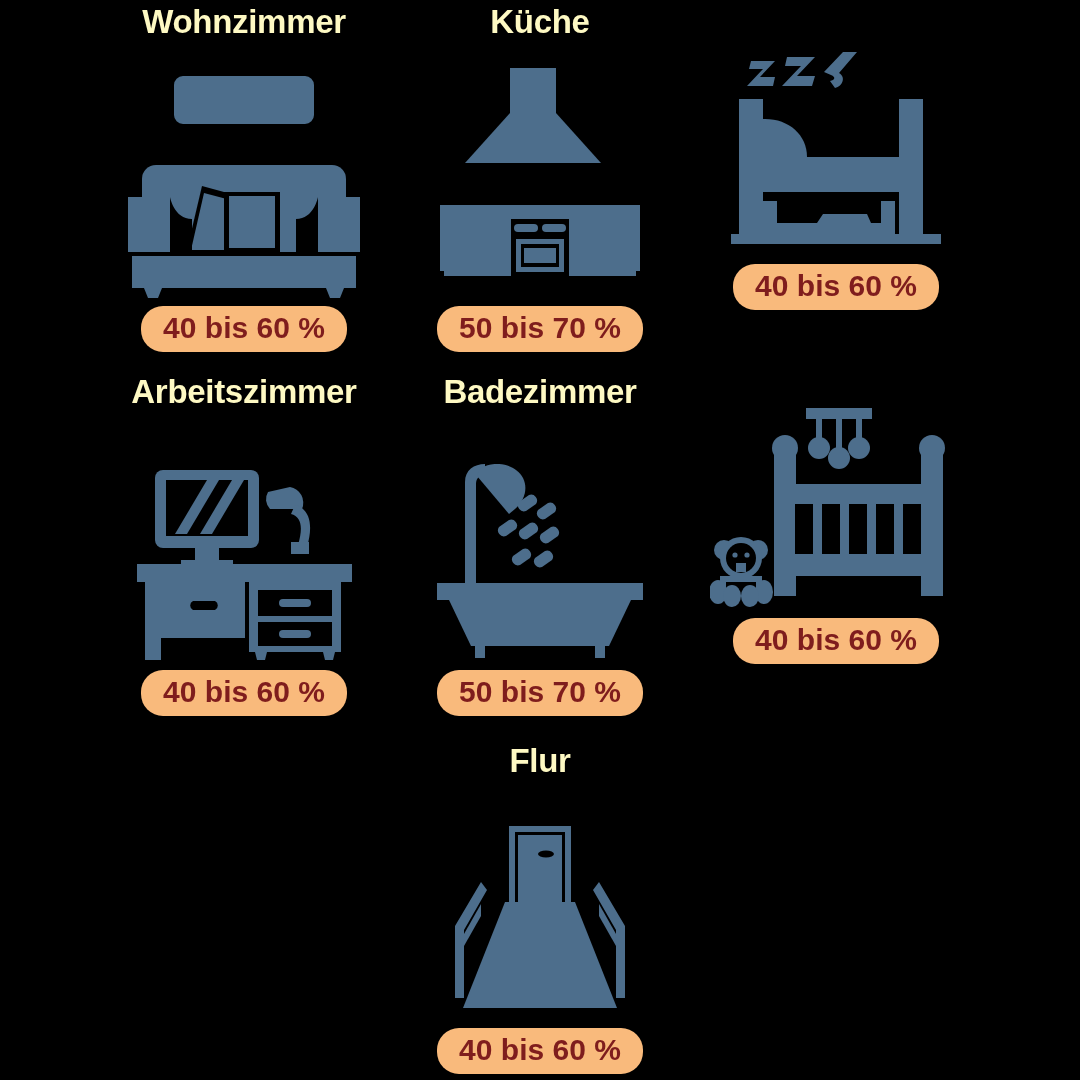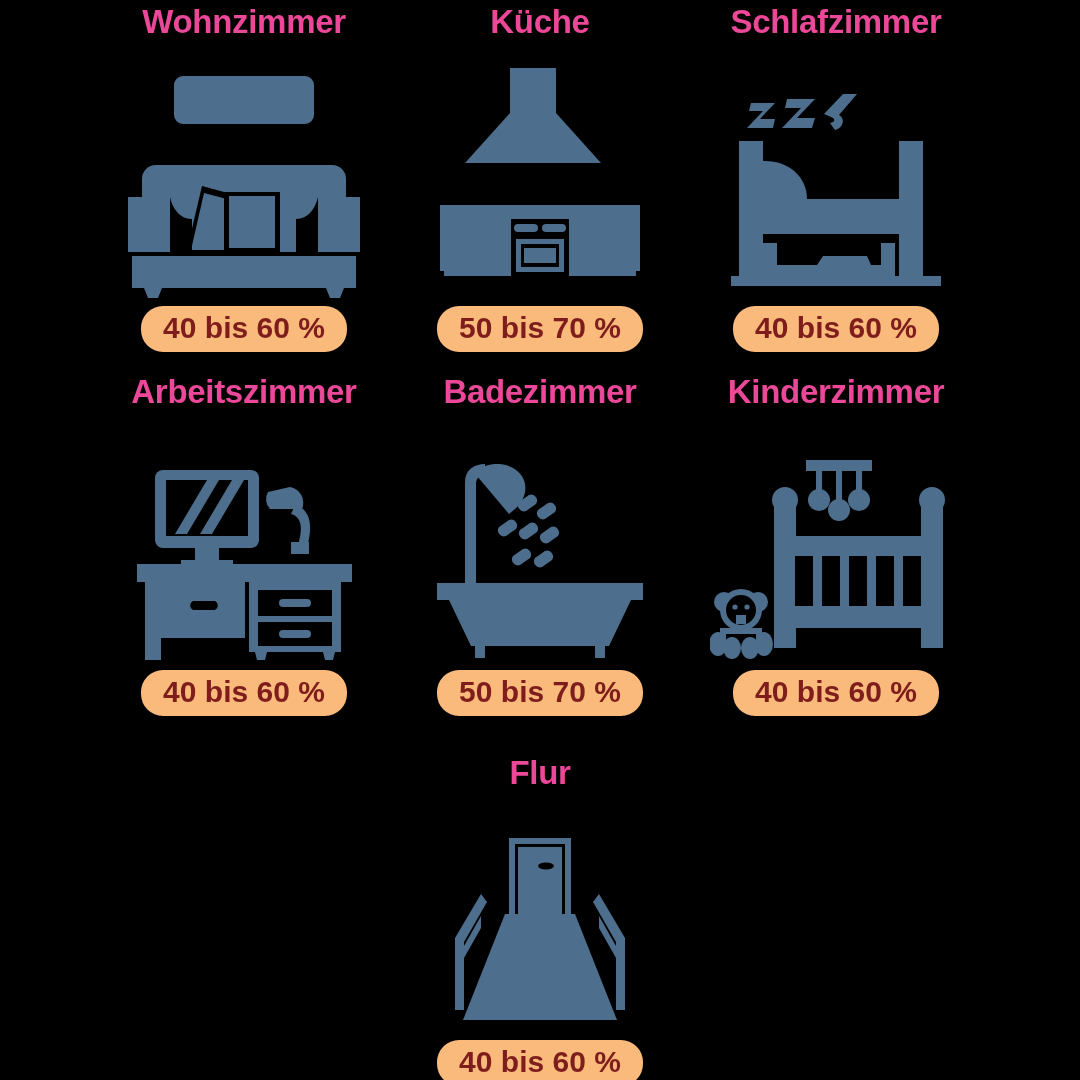--- a/index.html
+++ b/index.html
@@ -36,21 +36,21 @@
     position: relative;
     display: flex;
     flex-direction: column;
     align-items: center;
     box-sizing: border-box;
   }
 
   .card-w { width: 296px; }
 
   .room-title {
-    color: #ec4899;
+    color: #fef9c3;
     font-size: 33px;
     font-weight: 700;
     letter-spacing: -0.3px;
     line-height: 40px;
     white-space: nowrap;
     text-align: center;
     margin: 0;
     padding: 0;
   }
 
@@ -78,21 +78,21 @@
   .r1-title { margin-top: 2px; }
   .r1-icon  { height: 250px; margin-top: 6px; }
   .r1-badge { margin-top: 8px; }
 
   
   .r2-title { margin-top: 12px; }
   .r2-icon  { height: 230px; margin-top: 18px; }
   .r2-badge { margin-top: 10px; }
 
   
-  .r3-title { margin-top: 18px; }
+  .r3-title { margin-top: 6px; }
   .r3-icon  { height: 215px; margin-top: 22px; }
   .r3-badge { margin-top: 10px; }
 </style>
 </head>
 <body>
 
 <div id="infographic">
 
   <div class="row row-1">
 
@@ -159,21 +159,20 @@
             <path d="M76 171 h48 v33 h-48 z"></path>
             <path d="M81 176 h38 v23 h-38 z" fill="#000000"></path>
             <path d="M84 180 h32 v15 h-32 z"></path>
           </g>
         </svg>
       </div>
       <div class="badge r1-badge">50 bis 70 %</div>
     </div>
 
     <div class="card card-w">
-      <div class="room-title r1-title">Schlafzimmer</div>
       <div class="icon-box r1-icon">
         <svg width="210" height="220" viewBox="0 0 210 220">
           <g fill="#4d6e8c">
 
             <g>
               <path d="M20 25 h24 l-15 16 h15 l-2 9 h-26 l16 -17 h-14 z"></path>
               <path d="M56 21 h28 l-18 19 h18 l-3 10 h-30 l19 -20 h-16 z"></path>
               <path d="M96 16 h30 l-18 21 c7 4 4 13 -4 15 l-5 -7 c5 -1 6 -4 1 -6 l-7 -3 l19 -20 h-18 z"></path>
             </g>
 
@@ -263,21 +262,20 @@
 
             <path d="M38 180 h10 v14 h-10 z"></path>
             <path d="M158 180 h10 v14 h-10 z"></path>
           </g>
         </svg>
       </div>
       <div class="badge r2-badge">50 bis 70 %</div>
     </div>
 
     <div class="card card-w">
-      <div class="room-title r2-title">Kinderzimmer</div>
       <div class="icon-box r2-icon">
         <svg width="252" height="200" viewBox="0 0 252 200">
           <g fill="#4d6e8c">
 
             <path d="M96 0 h66 v11 h-66 z"></path>
             <path d="M106 11 h6 v20 h-6 z"></path>
             <path d="M126 11 h6 v30 h-6 z"></path>
             <path d="M146 11 h6 v20 h-6 z"></path>
             <circle cx="109" cy="40" r="11"></circle>
             <circle cx="129" cy="50" r="11"></circle>

